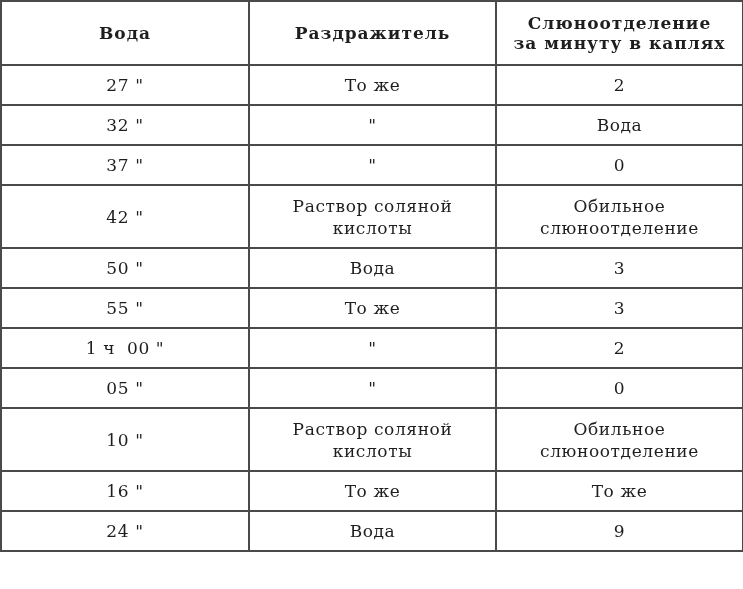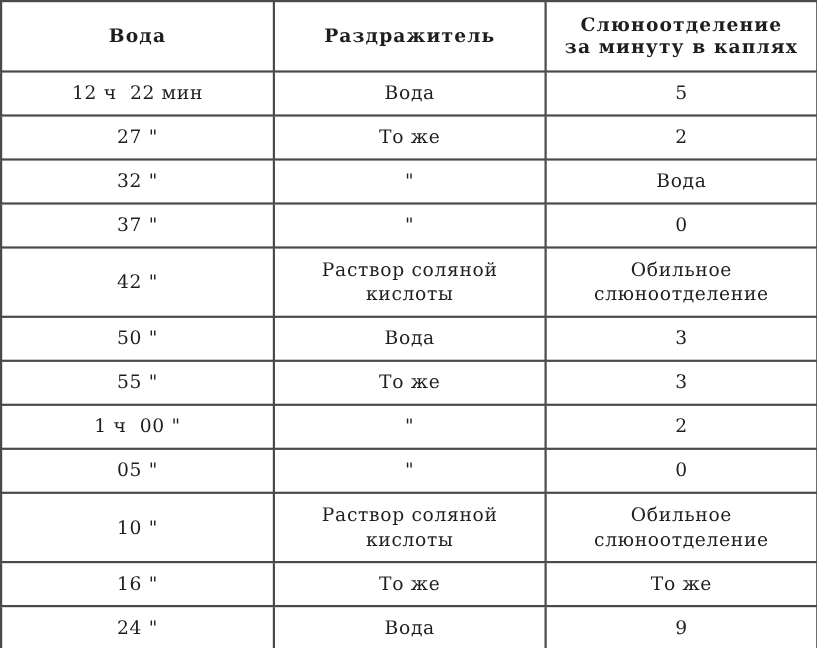--- a/index.html
+++ b/index.html
@@ -62,25 +62,20 @@
   <thead>
     <tr>
       <th>Вода</th>
       <th>Раздражитель</th>
       <th style="white-space: pre-line;">Слюноотделение
 за минуту в каплях</th>
     </tr>
   </thead>
   <tbody>
     <tr>
-      <td style="white-space: pre;">12 ч  22 мин</td>
-      <td>Вода</td>
-      <td>5</td>
-    </tr>
-    <tr>
       <td>27 "</td>
       <td>То же</td>
       <td>2</td>
     </tr>
     <tr>
       <td>32 "</td>
       <td>"</td>
       <td>Вода</td>
     </tr>
     <tr>

